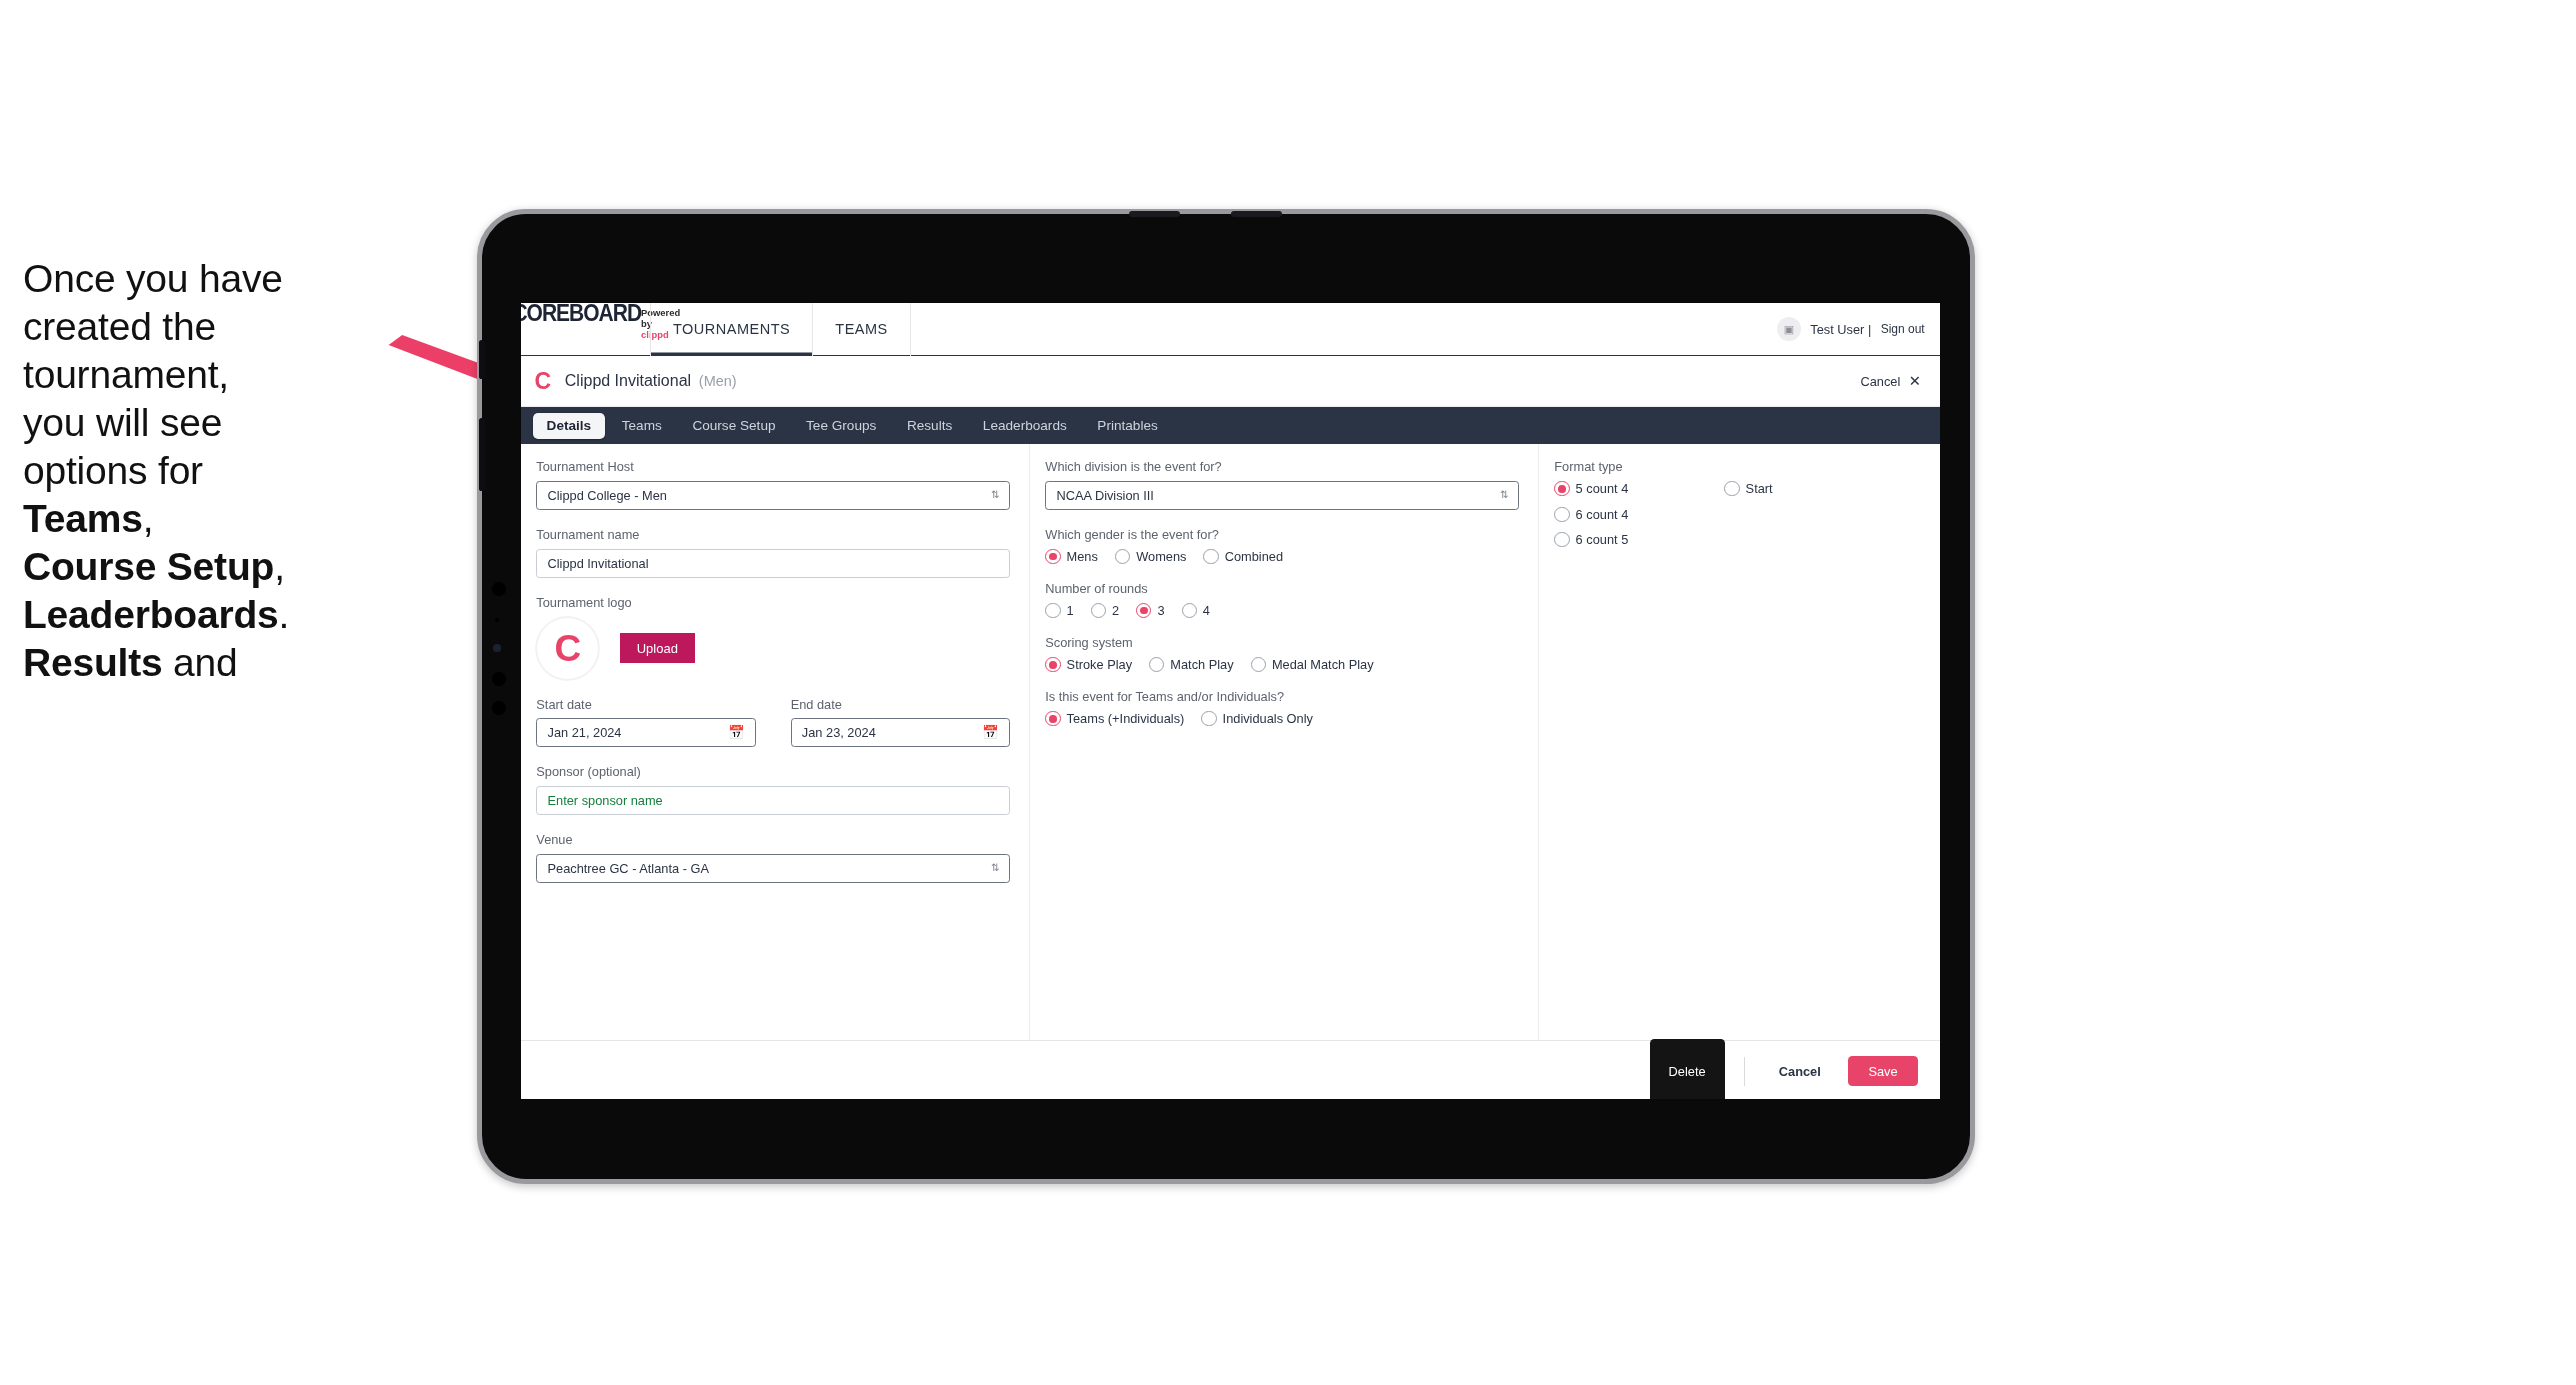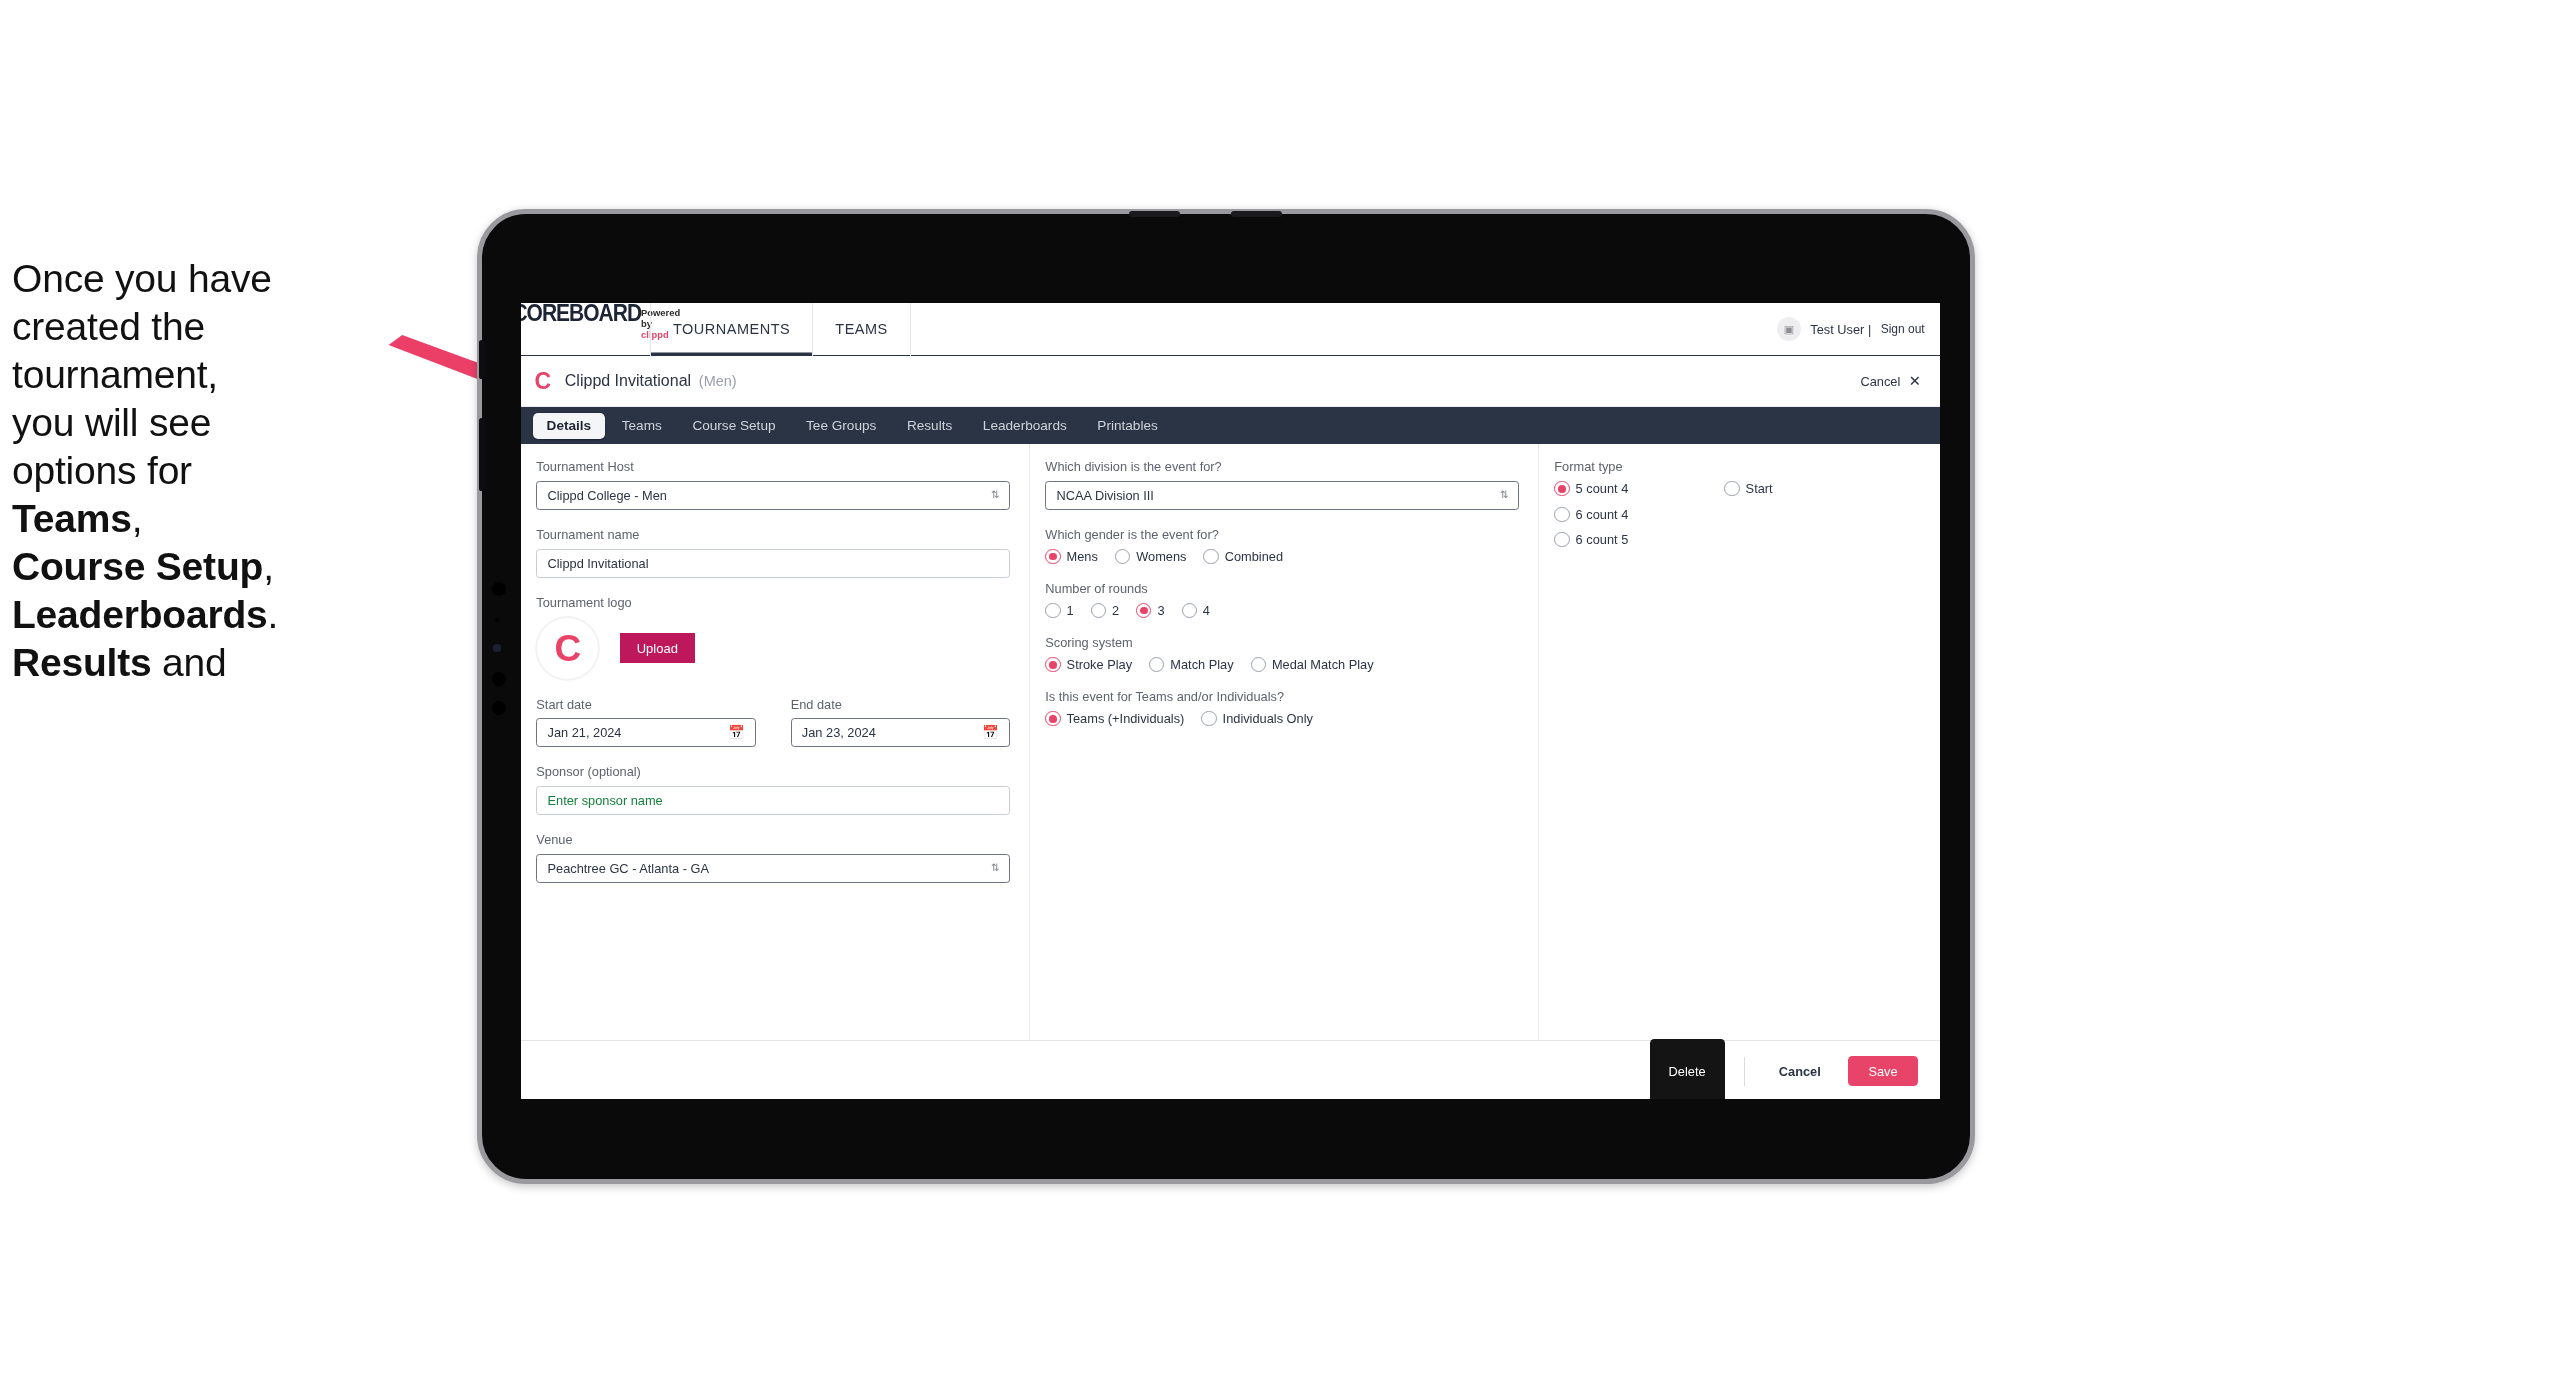--- a/index.html
+++ b/index.html
@@ -7,21 +7,21 @@
     width: 2576px; height: 1386px;
     background: #ffffff;
     font-family: "Liberation Sans", sans-serif;
     overflow: hidden;
   }
   #root { position: relative; width: 2576px; height: 1386px; background:#fff; }
 
   
   #caption {
     position: absolute;
-    left: 12px; top: 255px;
+    left: 23px; top: 255px;
     width: 426px;
     font-size: 39px;
     line-height: 1.23;
     color: #111111;
     font-weight: 400;
     letter-spacing: -0.2px;
   }
   #caption b { font-weight: 700; }
 
   

